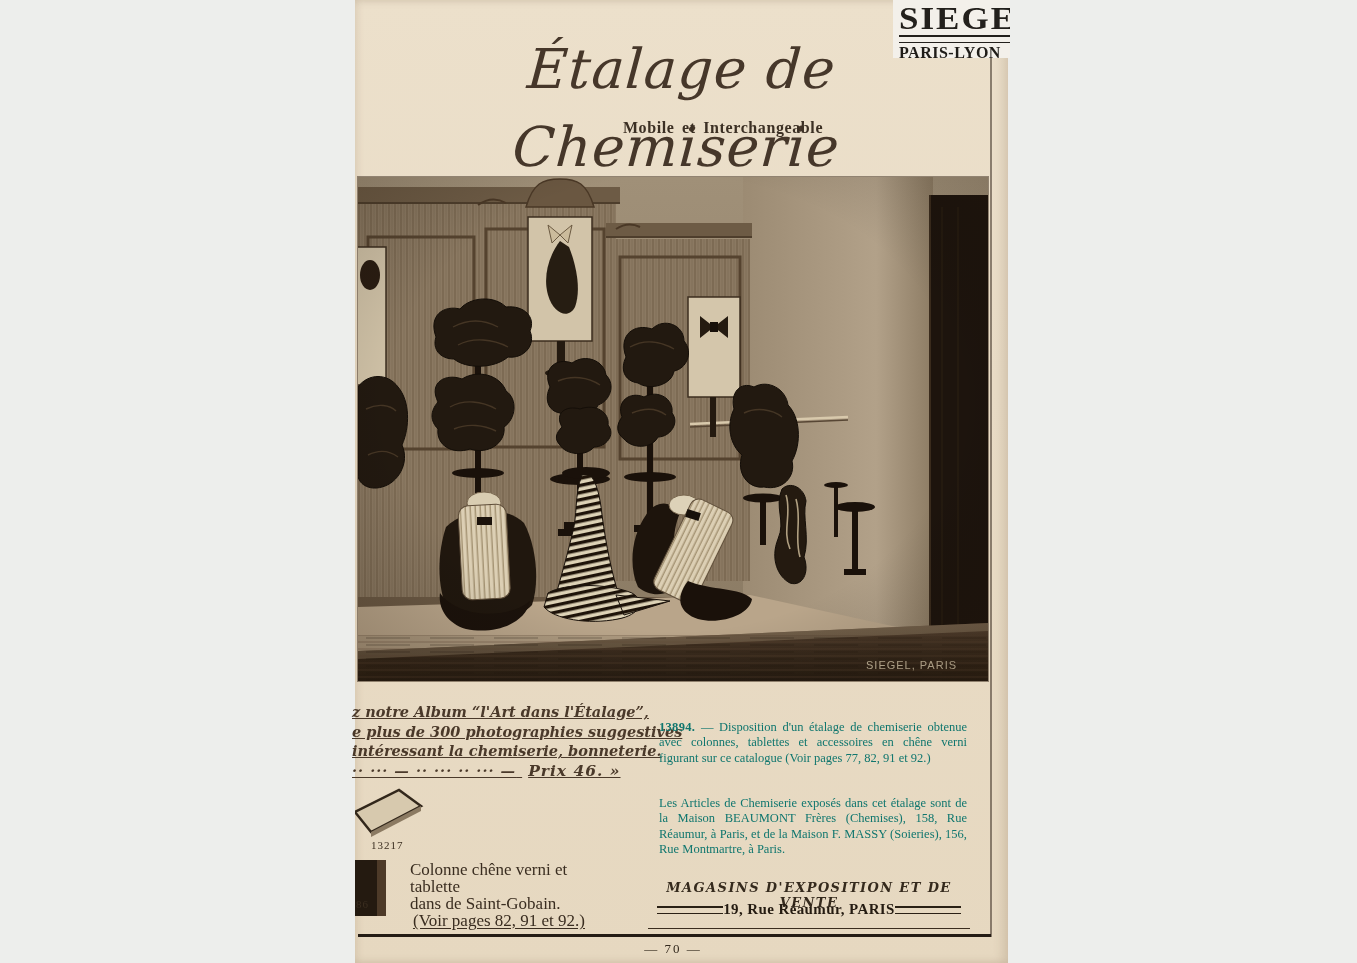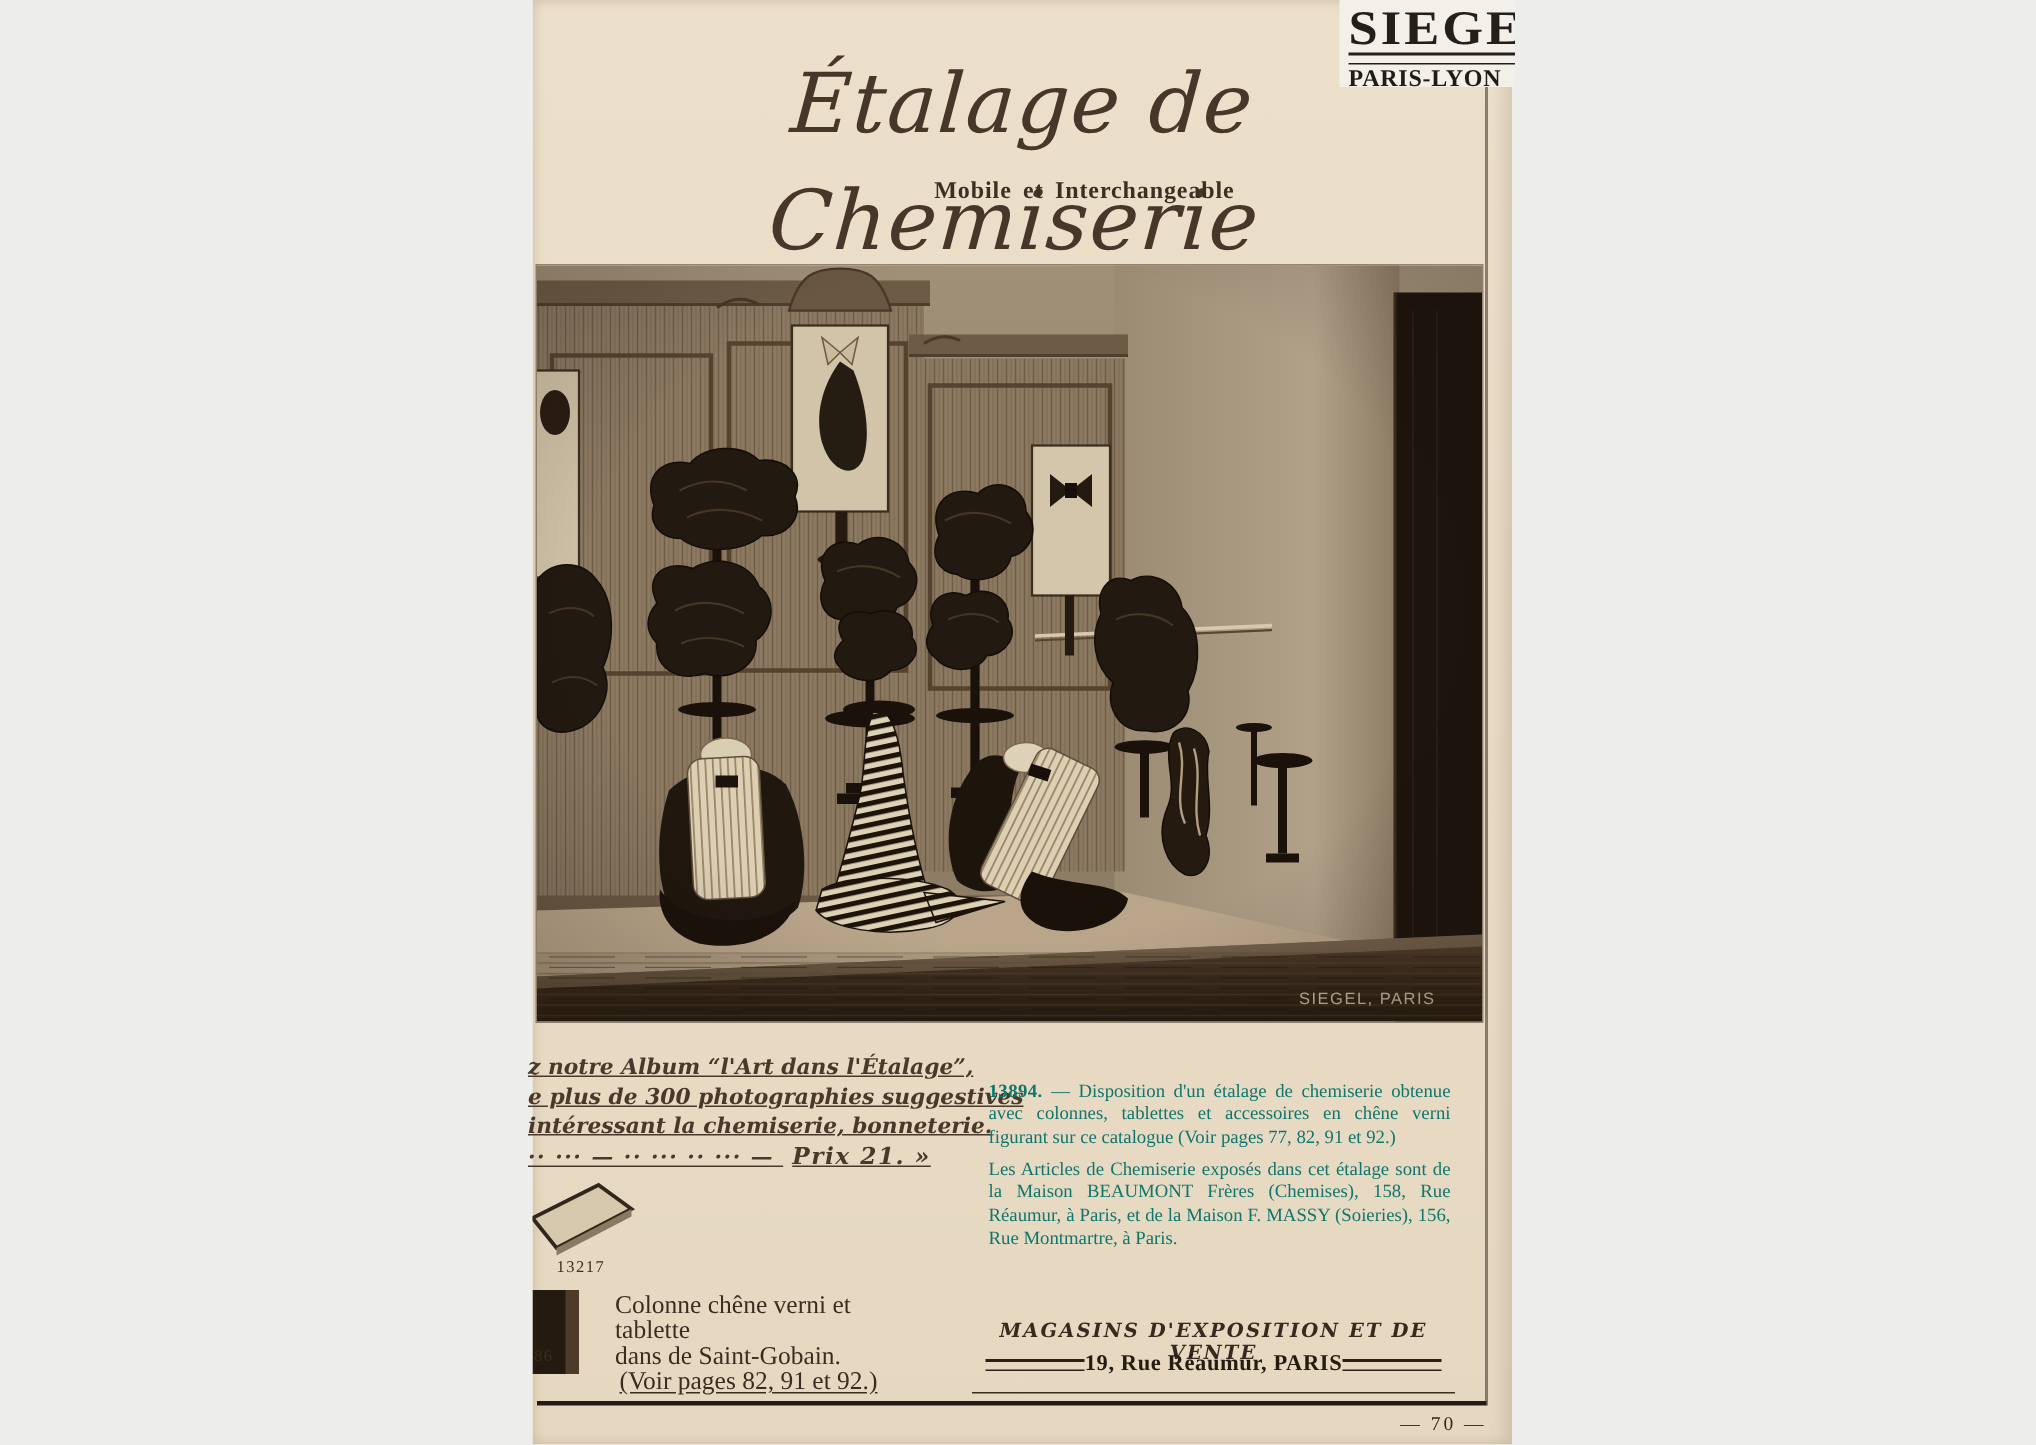--- a/index.html
+++ b/index.html
@@ -27,38 +27,38 @@
   
   .album{position:absolute;left:352px;top:702px;width:252px;
         font-family:"DejaVu Serif",serif;font-style:italic;font-weight:bold;
         font-size:14.5px;line-height:19.5px;color:#4a392a;white-space:nowrap;text-decoration:underline;}
   .album .leader-row{letter-spacing:1px;}
   .album .price{font-size:15.5px;margin-left:6px;}
   
   .desc{position:absolute;width:308px;font-size:12.5px;line-height:15.5px;text-align:justify;color:#0f766e;}
   .desc b{letter-spacing:.3px;}
   .desc-1{left:659px;top:707px;}
-  .desc-2{left:659px;top:759px;}
+  .desc-2{left:659px;top:783px;}
   
   .illus{position:absolute;left:355px;top:786px;}
   .ref-num{position:absolute;font-size:11px;letter-spacing:1px;color:#3b2e20;}
   .ref-13217{left:371px;top:839px;}
   .ref-86{left:356px;top:898px;}
   .col-caption{position:absolute;left:410px;top:861px;width:175px;font-size:17px;line-height:17px;color:#3a2d20;}
   .col-caption .pages{margin-top:0;text-align:right;text-decoration:underline;text-underline-offset:2px;}
   
   .stores{position:absolute;left:648px;top:880px;width:322px;text-align:center;}
   .stores span{font-family:"DejaVu Serif",serif;font-style:italic;font-weight:bold;font-size:13px;
         letter-spacing:1.4px;color:#352a1d;border-bottom:1.5px solid #3a2d1e;padding-bottom:18px;display:inline-block;}
   .addr-row{position:absolute;left:648px;top:901px;width:322px;display:flex;align-items:center;justify-content:center;}
   .addr-rule{width:66px;height:5px;border-top:2px solid #2a2014;border-bottom:1px solid #2a2014;}
   .addr{font-weight:bold;font-size:15px;letter-spacing:.4px;color:#241b11;white-space:nowrap;}
   
   .footer-rule{position:absolute;left:358px;top:934px;width:633px;height:3px;background:#241c14;}
-  .page-num{position:absolute;left:355px;top:941px;width:636px;text-align:right;font-size:13px;letter-spacing:2px;color:#32281c;}
+  .page-num{position:absolute;left:355px;top:941px;width:636px;text-align:center;font-size:13px;letter-spacing:2px;color:#32281c;}
 </style>
 </head>
 <body>
 
 <div class="scan">
   <div class="page"></div>
   <div class="fold-line"></div>
 
   <div class="logo">
     <div class="brand">SIEGEL</div>
@@ -237,21 +237,21 @@
     <text x="508" y="492" font-family="Liberation Sans, sans-serif" font-size="11" letter-spacing="1" fill="#d6c7aa" opacity=".9">SIEGEL, PARIS</text>
     <rect x="0" y="0" width="630" height="504" fill="url(#vig)"></rect>
   </svg>
 
   <div class="album">
     <div>z notre Album “l'Art dans l'Étalage”,</div>
     <div>e plus de 300 photographies suggestives</div>
     <div>intéressant la chemiserie, bonneterie.</div>
     <div class="leader-row">
       <span>·· ··· — ·· ··· ·· ··· —</span>
-      <span class="price">Prix 21. »</span>
+      <span class="price">Prix 46. »</span>
     </div>
   </div>
 
   <p class="desc desc-1">
     <b>13894.</b>
     <span>— Disposition d'un étalage de chemiserie obtenue avec colonnes, tablettes et accessoires en chêne verni figurant sur ce catalogue (Voir pages 77, 82, 91 et 92.)</span>
   </p>
 
   <p class="desc desc-2">Les Articles de Chemiserie exposés dans cet étalage sont de la Maison BEAUMONT Frères (Chemises), 158, Rue Réaumur, à Paris, et de la Maison F. MASSY (Soieries), 156, Rue Montmartre, à Paris.</p>
 

